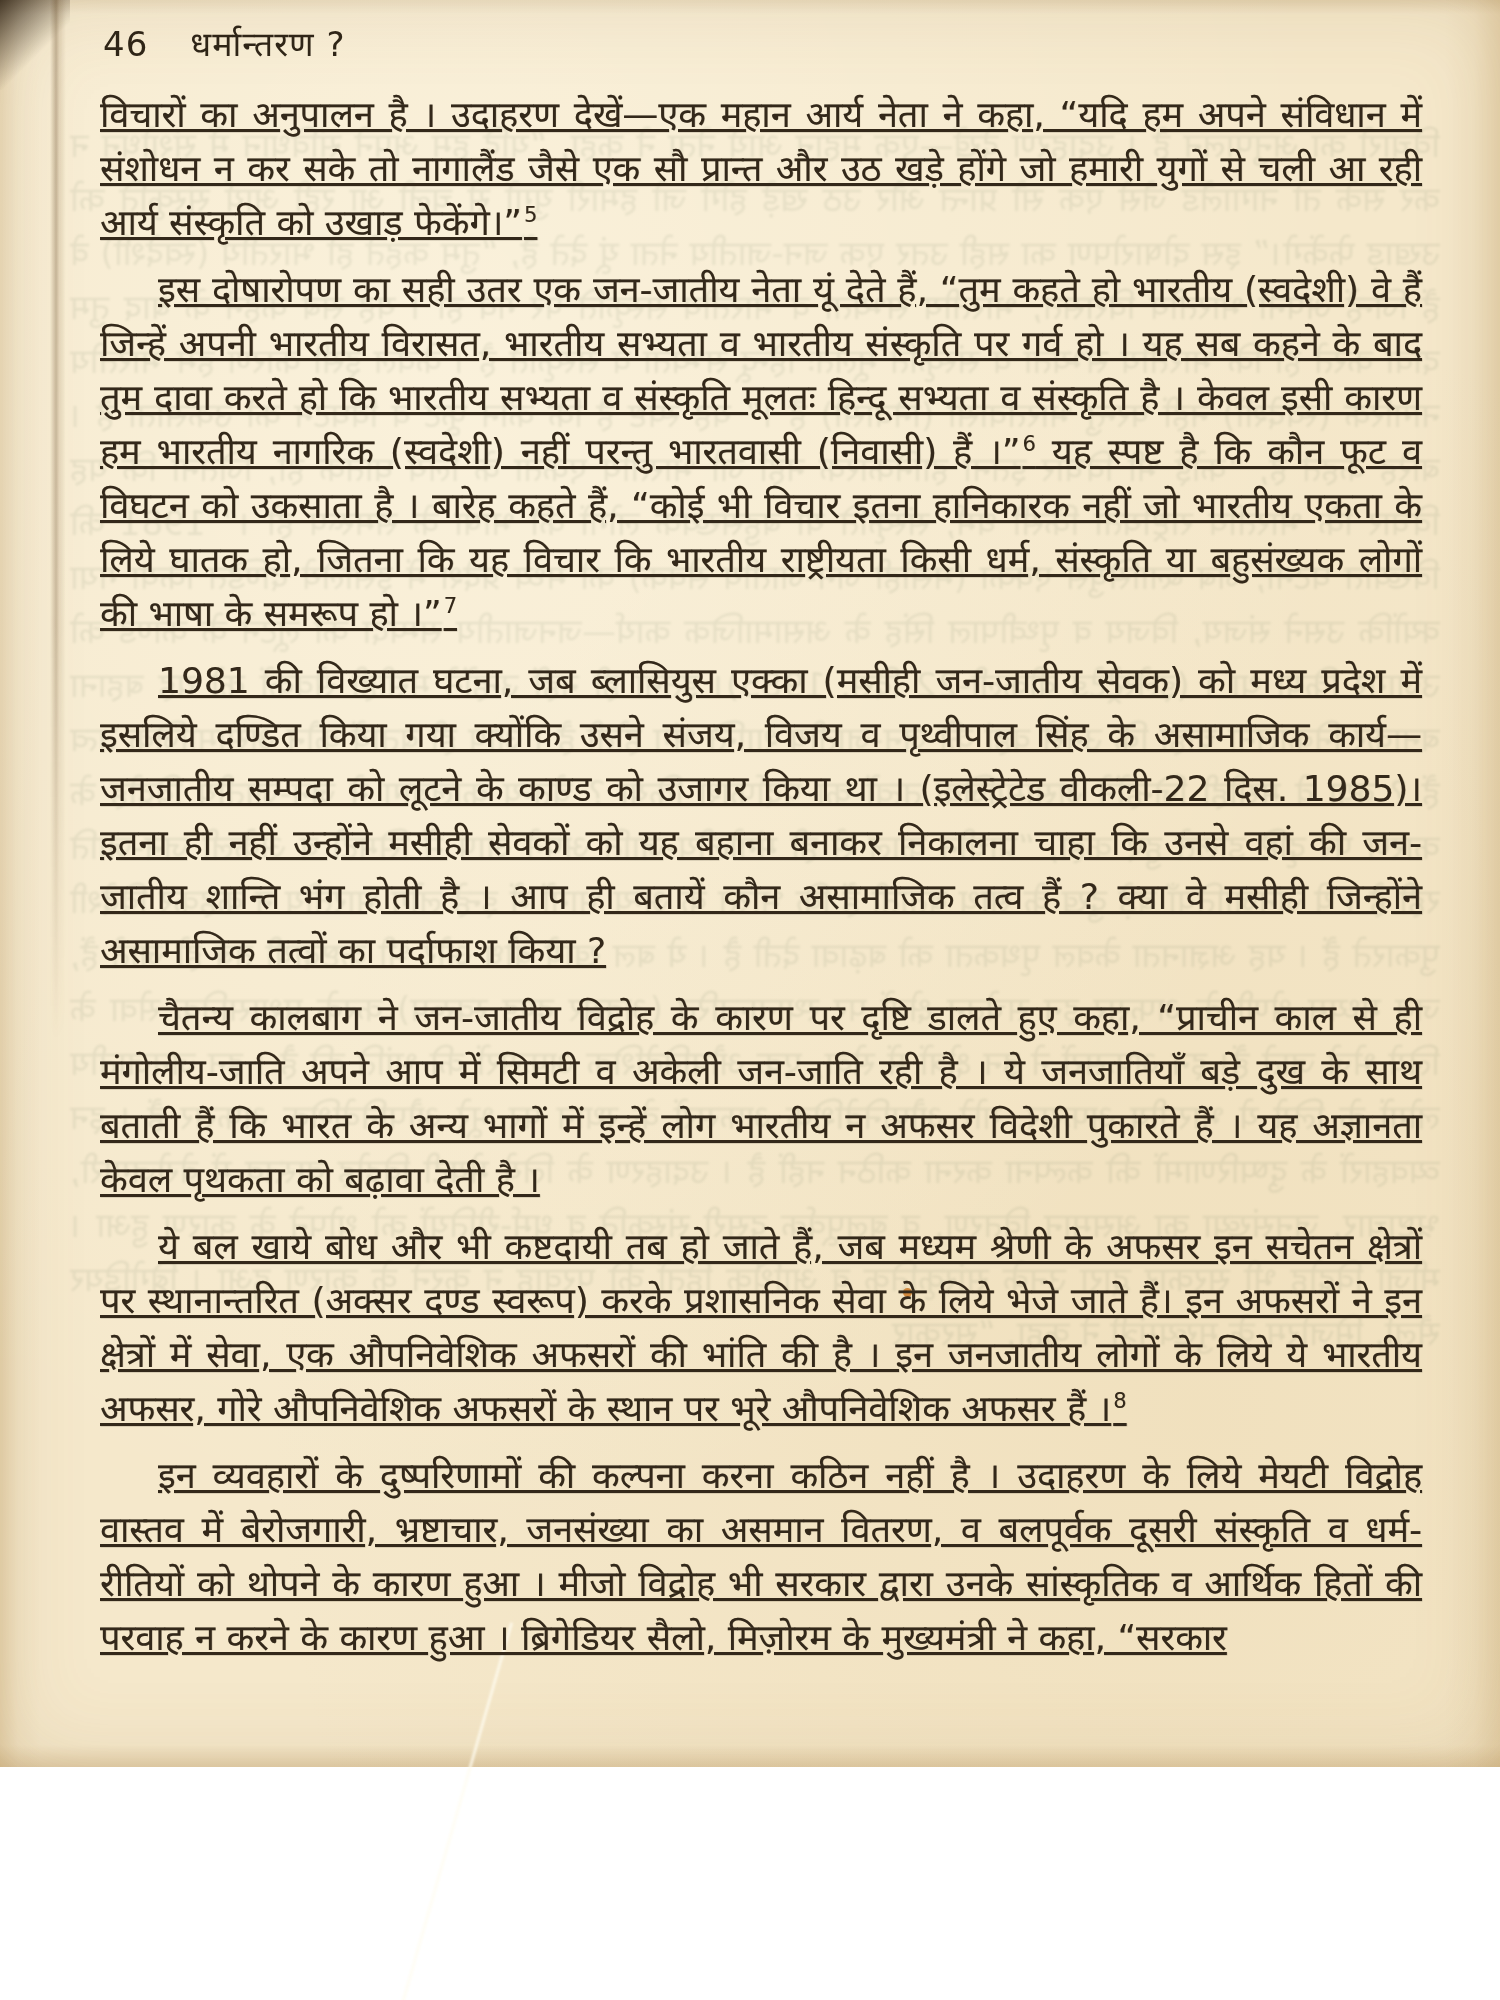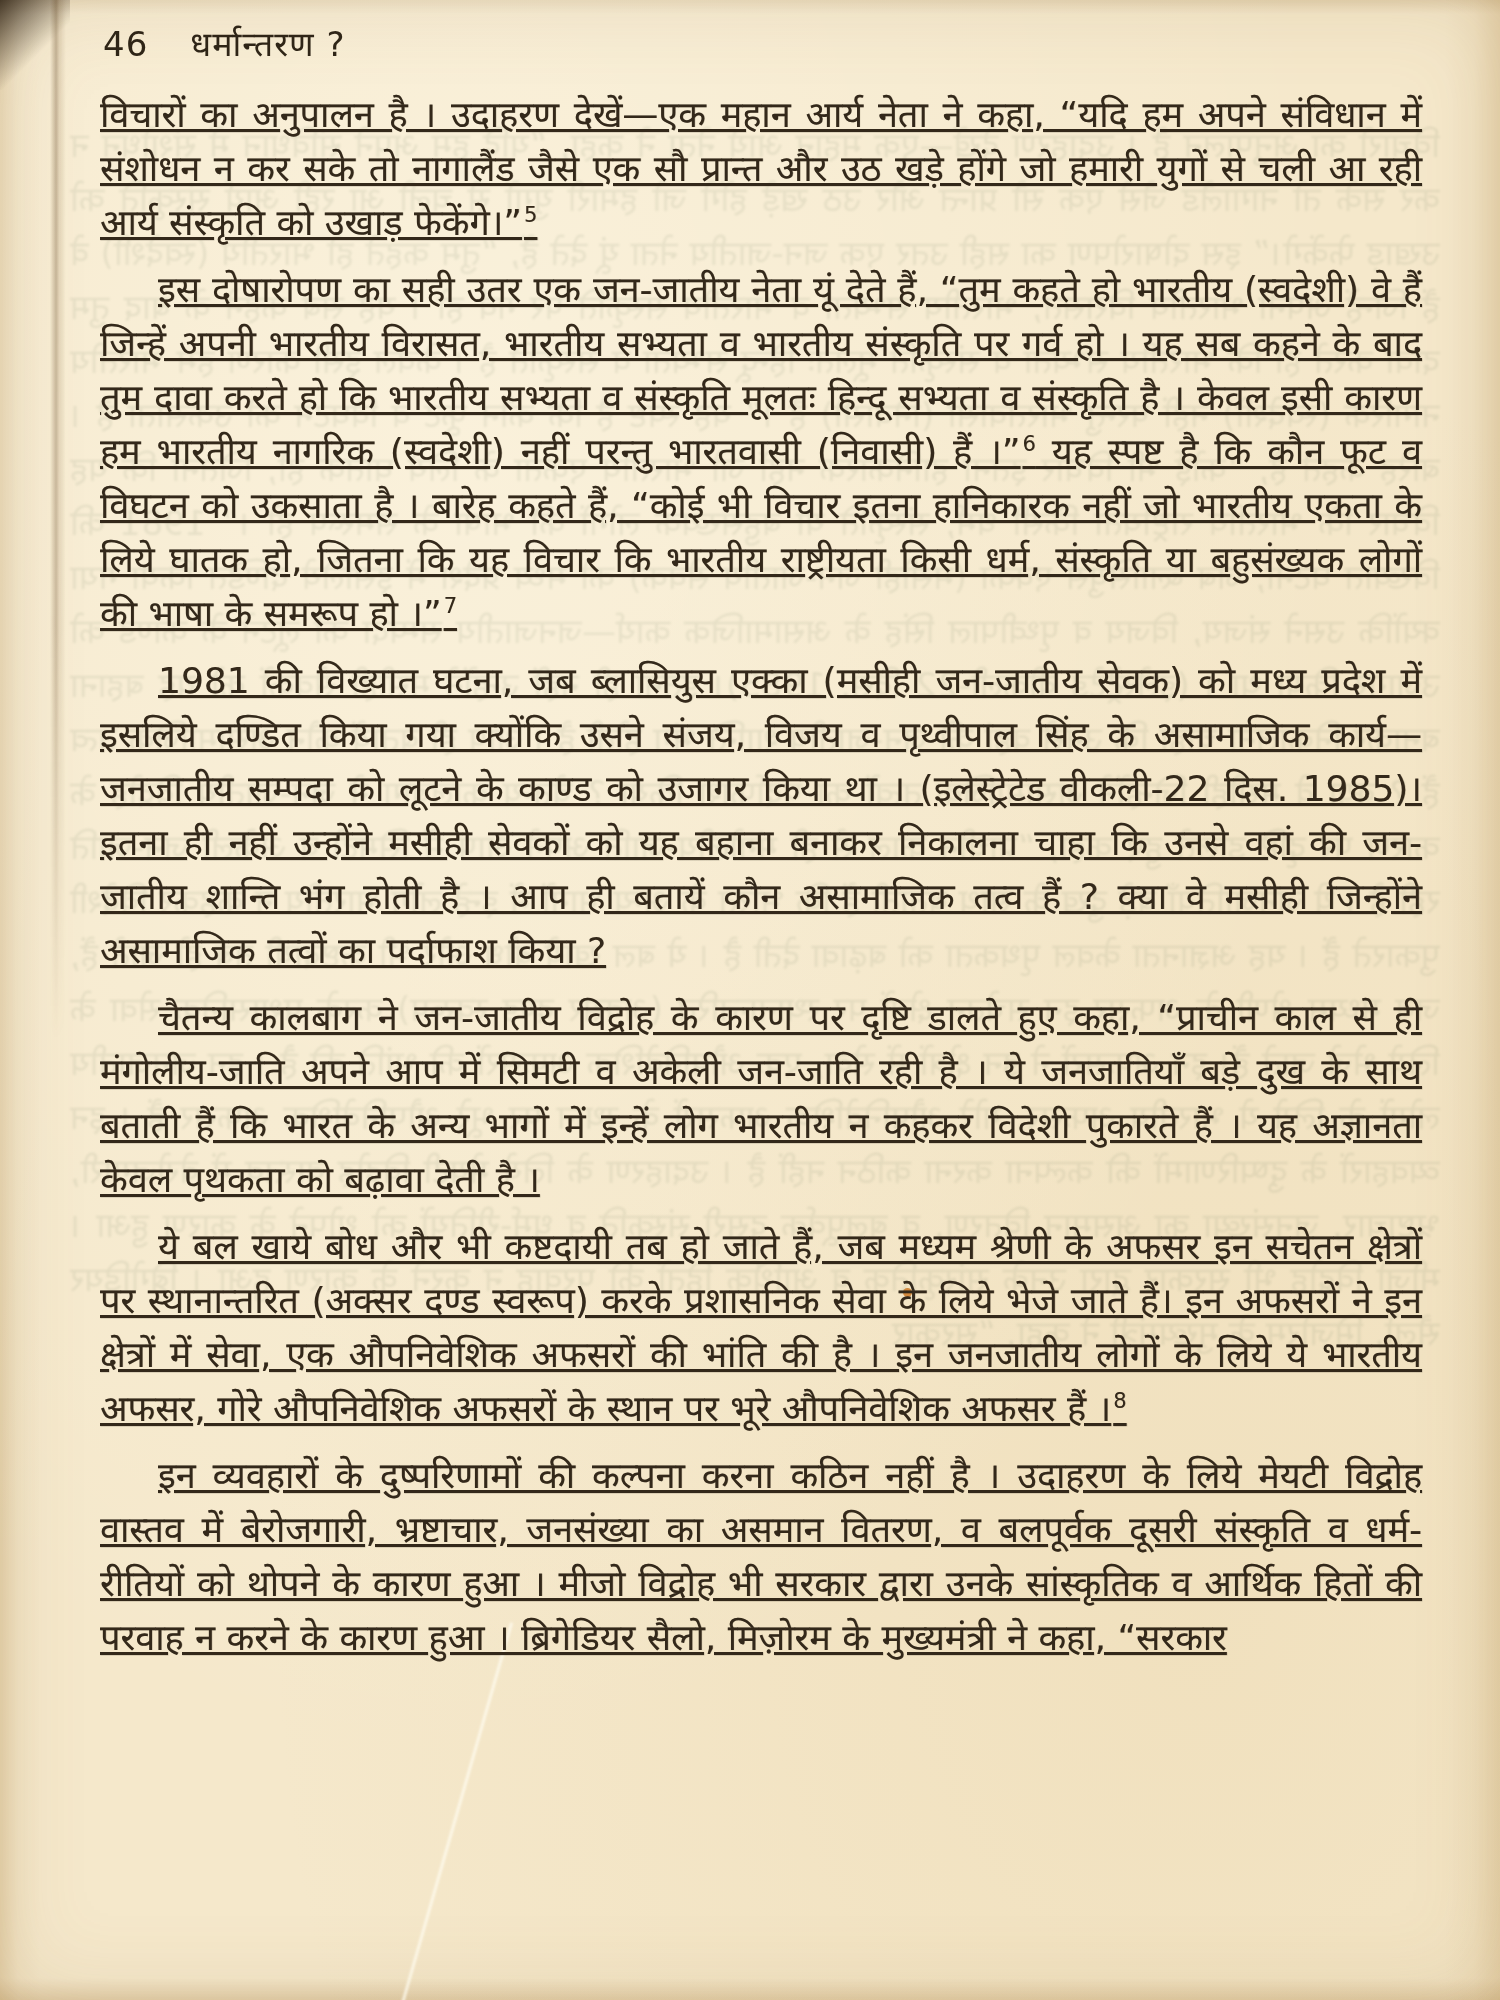--- a/index.html
+++ b/index.html
@@ -7,21 +7,21 @@
     padding: 0;
     width: 1500px;
     height: 2000px;
     overflow: hidden;
     font-family: "DejaVu Sans", sans-serif;
   }
 
   .page {
     position: relative;
     width: 1500px;
-    height: 2000px;
+    height: 1767px;
     background-color: #f5e8cb;
     background-image:
       radial-gradient(ellipse at 30% 20%, rgba(255,250,235,0.5), rgba(255,250,235,0) 60%),
       radial-gradient(ellipse at 80% 80%, rgba(220,190,130,0.18), rgba(220,190,130,0) 55%),
       linear-gradient(90deg, rgba(190,155,95,0.28) 0px, rgba(190,155,95,0.07) 18px, rgba(190,155,95,0) 40px),
       linear-gradient(270deg, rgba(185,145,80,0.22) 0px, rgba(185,145,80,0.06) 26px, rgba(185,145,80,0) 55px),
       linear-gradient(0deg, rgba(170,130,70,0.25) 0px, rgba(170,130,70,0) 22px),
       linear-gradient(180deg, rgba(150,115,60,0.18) 0px, rgba(150,115,60,0) 14px);
     box-shadow: inset 0 0 90px rgba(140,105,50,0.16);
     color: #33281a;
@@ -141,18 +141,18 @@
 
   <div class="header">
     <span>46</span>
     <span>धर्मान्तरण ?</span>
   </div>
 
   <div class="content">
       <p class="para">विचारों का अनुपालन है । उदाहरण देखें—एक महान आर्य नेता ने कहा, “यदि हम अपने संविधान में संशोधन न कर सके तो नागालैंड जैसे एक सौ प्रान्त और उठ खड़े होंगे जो हमारी युगों से चली आ रही आर्य संस्कृति को उखाड़ फेकेंगे।”<sup>5</sup></p>
       <p class="para indent">इस दोषारोपण का सही उतर एक जन-जातीय नेता यूं देते हैं, “तुम कहते हो भारतीय (स्वदेशी) वे हैं जिन्हें अपनी भारतीय विरासत, भारतीय सभ्यता व भारतीय संस्कृति पर गर्व हो । यह सब कहने के बाद तुम दावा करते हो कि भारतीय सभ्यता व संस्कृति मूलतः हिन्दू सभ्यता व संस्कृति है । केवल इसी कारण हम भारतीय नागरिक (स्वदेशी) नहीं परन्तु भारतवासी (निवासी) हैं ।”<sup>6</sup> यह स्पष्ट है कि कौन फूट व विघटन को उकसाता है । बारेह कहते हैं, “कोई भी विचार इतना हानिकारक नहीं जो भारतीय एकता के लिये घातक हो, जितना कि यह विचार कि भारतीय राष्ट्रीयता किसी धर्म, संस्कृति या बहुसंख्यक लोगों की भाषा के समरूप हो ।”<sup>7</sup></p>
       <p class="para indent">1981 की विख्यात घटना, जब ब्लासियुस एक्का (मसीही जन-जातीय सेवक) को मध्य प्रदेश में इसलिये दण्डित किया गया क्योंकि उसने संजय, विजय व पृथ्वीपाल सिंह के असामाजिक कार्य—जनजातीय सम्पदा को लूटने के काण्ड को उजागर किया था । (इलेस्ट्रेटेड वीकली-22 दिस. 1985)। इतना ही नहीं उन्होंने मसीही सेवकों को यह बहाना बनाकर निकालना चाहा कि उनसे वहां की जन-जातीय शान्ति भंग होती है । आप ही बतायें कौन असामाजिक तत्व हैं ?  क्या वे मसीही जिन्होंने असामाजिक तत्वों का पर्दाफाश किया ?</p>
-      <p class="para indent">चैतन्य कालबाग ने जन-जातीय विद्रोह के कारण पर दृष्टि डालते हुए कहा, “प्राचीन काल से ही मंगोलीय-जाति अपने आप में सिमटी व अकेली जन-जाति रही है । ये जनजातियाँ बड़े दुख के साथ बताती हैं कि भारत के अन्य भागों में इन्हें लोग भारतीय न कहकर विदेशी पुकारते हैं । यह अज्ञानता केवल पृथकता को बढ़ावा देती है ।</p>
+      <p class="para indent">चैतन्य कालबाग ने जन-जातीय विद्रोह के कारण पर दृष्टि डालते हुए कहा, “प्राचीन काल से ही मंगोलीय-जाति अपने आप में सिमटी व अकेली जन-जाति रही है । ये जनजातियाँ बड़े दुख के साथ बताती हैं कि भारत के अन्य भागों में इन्हें लोग भारतीय न अफसर विदेशी पुकारते हैं । यह अज्ञानता केवल पृथकता को बढ़ावा देती है ।</p>
       <p class="para indent">ये बल खाये बोध और भी कष्टदायी तब हो जाते हैं, जब मध्यम श्रेणी के अफसर इन सचेतन क्षेत्रों पर स्थानान्तरित (अक्सर दण्ड स्वरूप) करके प्रशासनिक सेवा के लिये भेजे जाते हैं। इन अफसरों ने इन क्षेत्रों में सेवा, एक औपनिवेशिक अफसरों की भांति की है । इन जनजातीय लोगों के लिये ये भारतीय अफसर, गोरे औपनिवेशिक अफसरों के स्थान पर भूरे औपनिवेशिक अफसर हैं ।<sup>8</sup></p>
       <p class="para indent">इन व्यवहारों के दुष्परिणामों की कल्पना करना कठिन नहीं है । उदाहरण के लिये मेयटी विद्रोह वास्तव में बेरोजगारी, भ्रष्टाचार, जनसंख्या का असमान वितरण, व बलपूर्वक दूसरी संस्कृति व धर्म-रीतियों को थोपने के कारण हुआ । मीजो विद्रोह भी सरकार द्वारा उनके सांस्कृतिक व आर्थिक हितों की परवाह न करने के कारण हुआ । ब्रिगेडियर सैलो, मिज़ोरम के मुख्यमंत्री ने कहा, “सरकार</p>
     </div>
 
 </div>
 
 </body></html>

